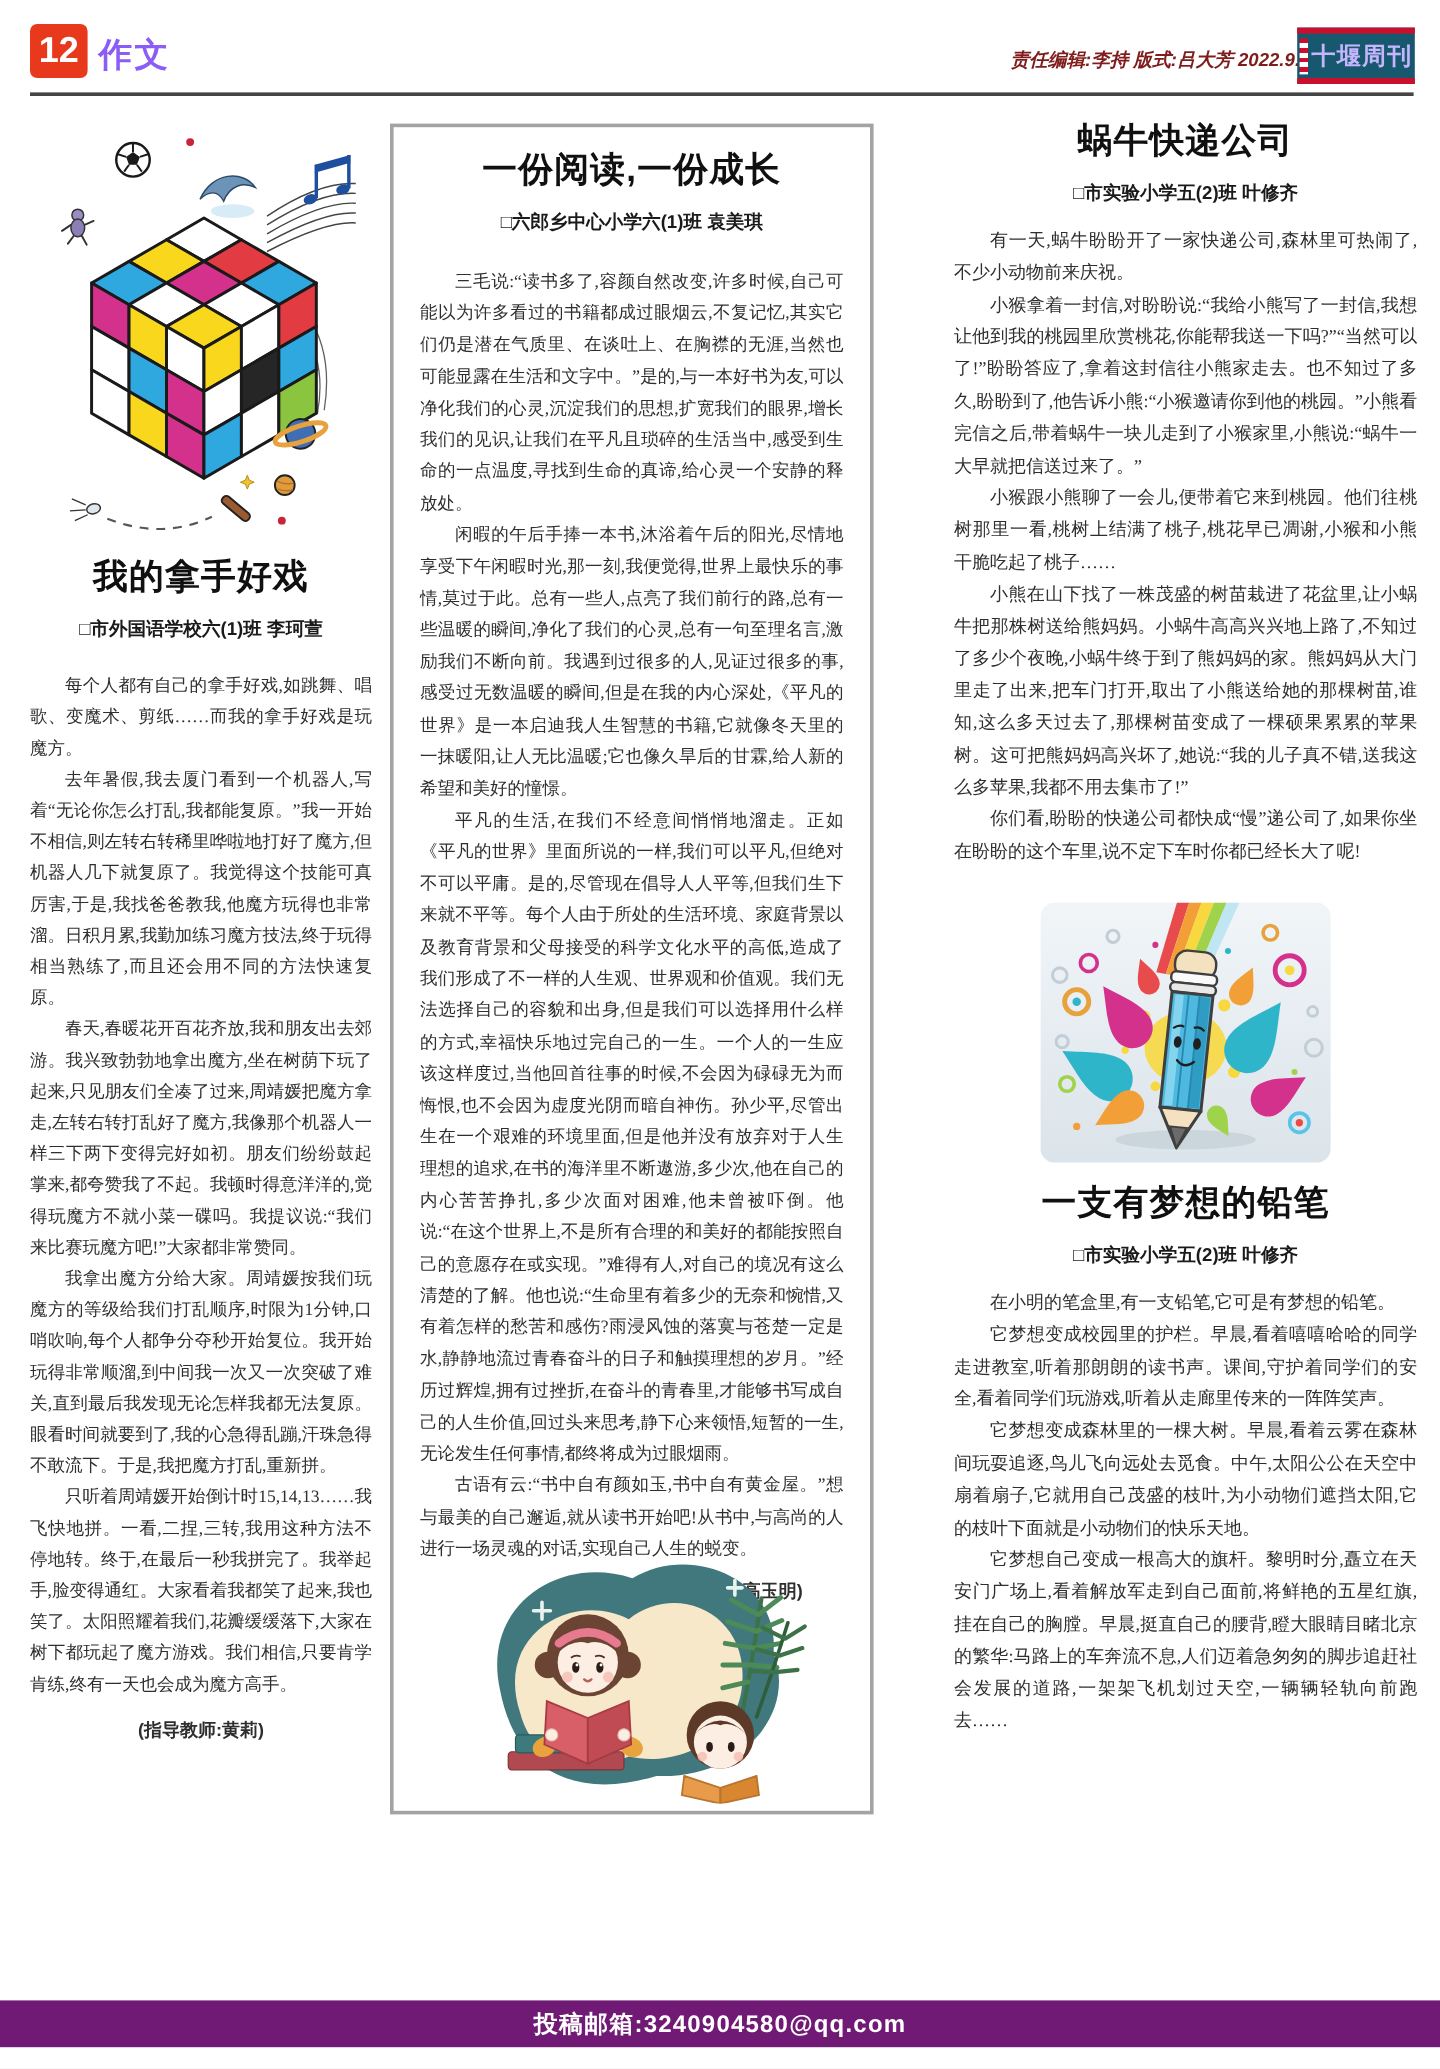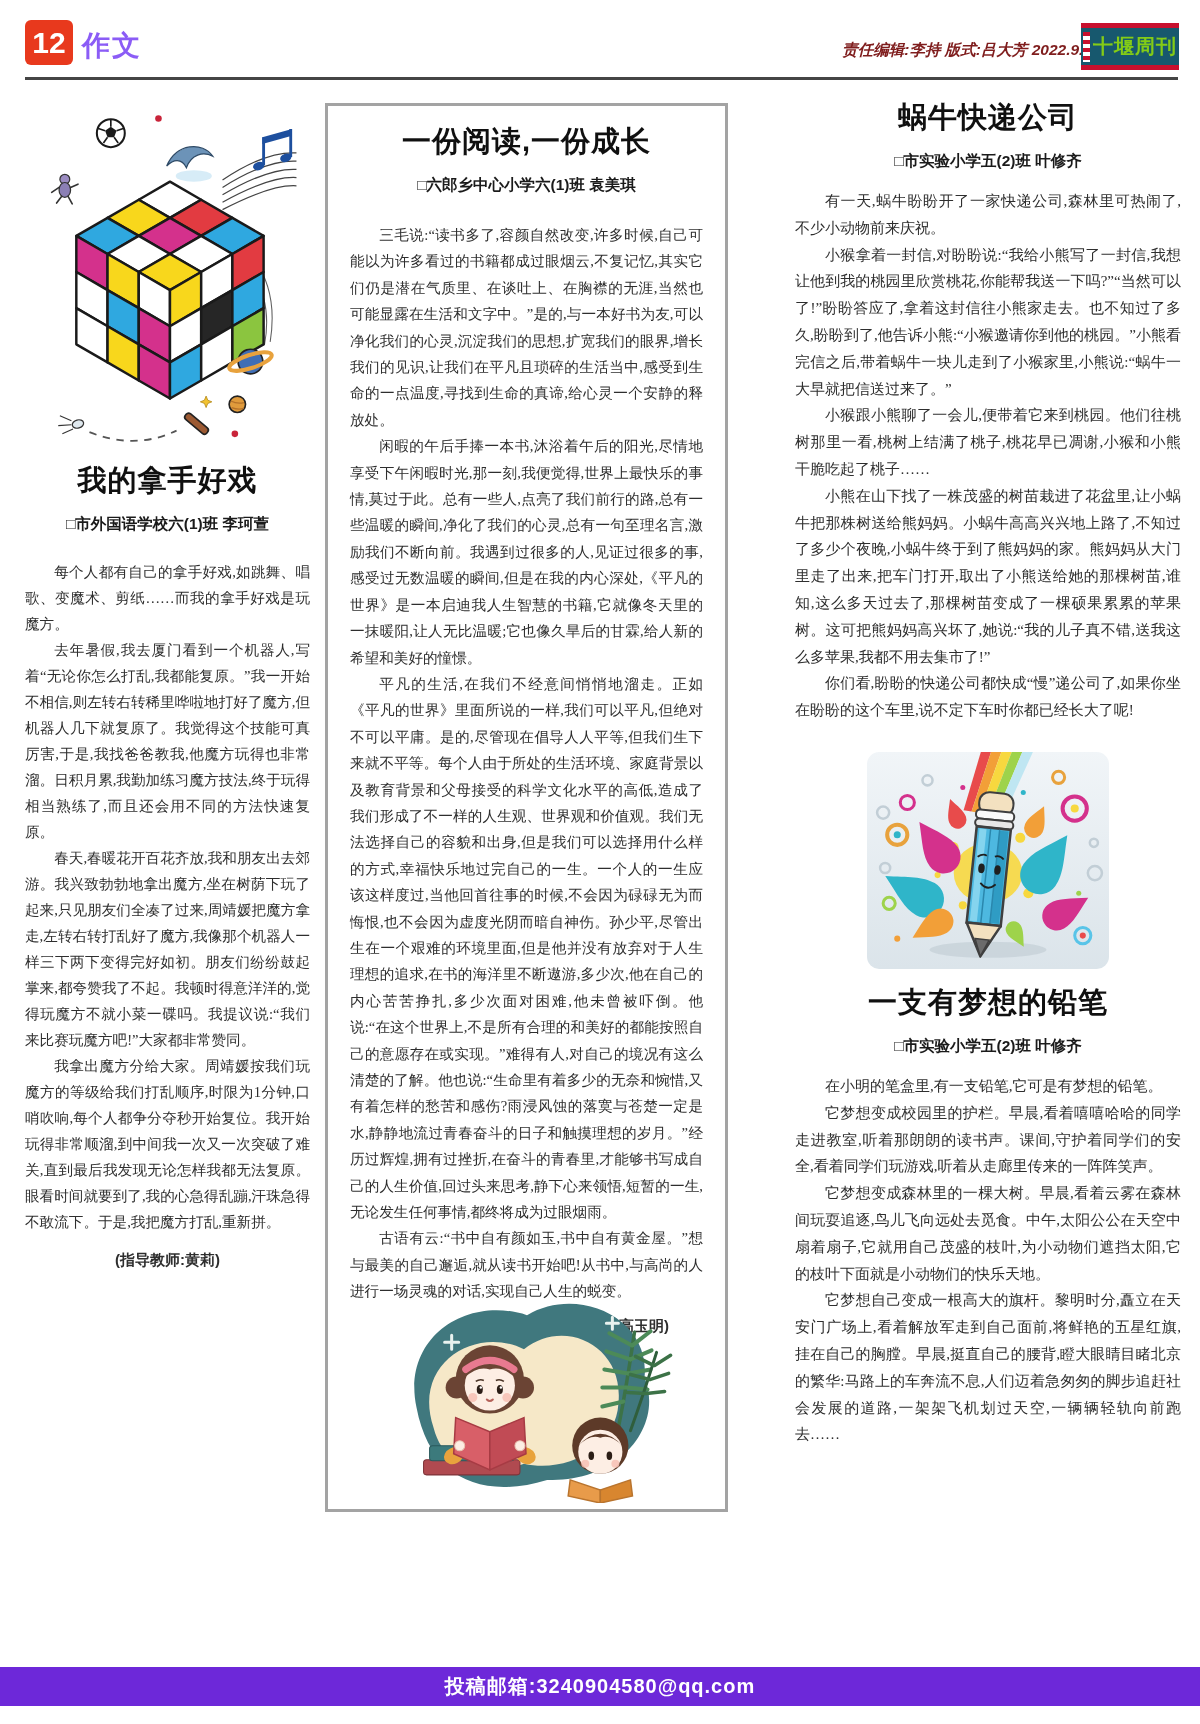--- a/index.html
+++ b/index.html
@@ -11,21 +11,21 @@
            font-weight:bold;font-size:30px;display:flex;align-items:center;justify-content:center;}
   .section-title{position:absolute;left:82px;top:27px;font-family:"Liberation Sans","DejaVu Sans",sans-serif;
            font-weight:bold;font-size:28px;color:#8b5cf6;letter-spacing:2px;}
   .editor-info{position:absolute;right:128px;top:40px;font-family:"Liberation Sans","DejaVu Sans",sans-serif;
            font-weight:bold;font-style:italic;font-size:15.5px;color:#7f1d1d;}
   .masthead{position:absolute;left:1081px;top:23px;width:98px;height:47px;box-sizing:border-box;
            border-top:5px solid #c8102e;border-bottom:5px solid #c8102e;background:#17586e;
            display:flex;align-items:center;}
   .masthead-strip{width:7px;height:30px;margin:0 3px 0 2px;
            background:repeating-linear-gradient(to bottom,#c8102e 0 4px,#ffffff 4px 8px);}
-  .masthead-text{color:#84cc16;font-family:"Liberation Sans","DejaVu Sans",sans-serif;font-weight:bold;
+  .masthead-text{color:#c4b5fd;font-family:"Liberation Sans","DejaVu Sans",sans-serif;font-weight:bold;
            font-size:20px;letter-spacing:1px;white-space:nowrap;}
   .header-rule{position:absolute;left:25px;top:77px;width:1153px;height:3px;background:#454545;}
   
   .col-left{position:absolute;left:25px;top:96px;width:285px;}
   .col-mid{position:absolute;left:325px;top:103px;width:403px;height:1409px;box-sizing:border-box;
            border:3px solid #a3a3a3;padding:16px 22px 0;overflow:hidden;background:#fff;}
   .col-right{position:absolute;left:795px;top:98px;width:386px;}
   .art-title{font-family:"Liberation Sans","DejaVu Sans",sans-serif;font-weight:bold;color:#101010;
            text-align:center;font-size:29px;letter-spacing:1px;margin:0;}
   .byline{font-family:"Liberation Sans","DejaVu Sans",sans-serif;font-weight:bold;color:#1a1a1a;
@@ -35,21 +35,21 @@
   .col-mid  .body-text{margin-top:26px;font-size:14.6px;line-height:26.4px;}
   .col-right .body-text{margin-top:16px;font-size:15px;line-height:26.8px;}
   .teacher{font-family:"Liberation Sans","DejaVu Sans",sans-serif;font-weight:bold;font-size:15px;}
   .teacher.center{text-align:center;margin-top:16px;}
   .teacher.right{text-align:right;padding-right:34px;margin-top:12px;}
   .cube-illustration{display:block;margin:6px auto 14px;}
   .mid-illustration{position:absolute;bottom:6px;left:50%;transform:translateX(-50%);}
   .pencil-illustration{display:block;margin:28px auto 12px;}
   .col-right .art-title.second{margin-top:14px;}
   
-  .footer-bar{position:absolute;left:0;top:1667px;width:1200px;height:39px;background:#6d28d9;
+  .footer-bar{position:absolute;left:0;top:1667px;width:1200px;height:39px;background:#701a75;
            color:#fff;font-family:"Liberation Sans","DejaVu Sans",sans-serif;font-weight:bold;
            font-size:20px;display:flex;align-items:center;justify-content:center;letter-spacing:1px;}
 </style>
 </head>
 <body>
 
 <div class="page">
 
   <div class="page-no">12</div>
   <div class="section-title">作文</div>
@@ -146,20 +146,21 @@
       <path d="M66,402 Q122,424 172,400" stroke="#555" stroke-width="2.2" stroke-dasharray="9 8" fill="none"></path>
       <circle cx="243" cy="404" r="4" fill="#c9243a"></circle>
     </svg>
     <h2 class="art-title">我的拿手好戏</h2>
     <div class="byline">□市外国语学校六(1)班  李珂萱</div>
     <div class="body-text">
         <p>每个人都有自己的拿手好戏,如跳舞、唱歌、变魔术、剪纸……而我的拿手好戏是玩魔方。</p>
         <p>去年暑假,我去厦门看到一个机器人,写着“无论你怎么打乱,我都能复原。”我一开始不相信,则左转右转稀里哗啦地打好了魔方,但机器人几下就复原了。我觉得这个技能可真厉害,于是,我找爸爸教我,他魔方玩得也非常溜。日积月累,我勤加练习魔方技法,终于玩得相当熟练了,而且还会用不同的方法快速复原。</p>
         <p>春天,春暖花开百花齐放,我和朋友出去郊游。我兴致勃勃地拿出魔方,坐在树荫下玩了起来,只见朋友们全凑了过来,周靖媛把魔方拿走,左转右转打乱好了魔方,我像那个机器人一样三下两下变得完好如初。朋友们纷纷鼓起掌来,都夸赞我了不起。我顿时得意洋洋的,觉得玩魔方不就小菜一碟吗。我提议说:“我们来比赛玩魔方吧!”大家都非常赞同。</p>
         <p>我拿出魔方分给大家。周靖媛按我们玩魔方的等级给我们打乱顺序,时限为1分钟,口哨吹响,每个人都争分夺秒开始复位。我开始玩得非常顺溜,到中间我一次又一次突破了难关,直到最后我发现无论怎样我都无法复原。眼看时间就要到了,我的心急得乱蹦,汗珠急得不敢流下。于是,我把魔方打乱,重新拼。</p>
+        <p>只听着周靖媛开始倒计时15,14,13……我飞快地拼。一看,二捏,三转,我用这种方法不停地转。终于,在最后一秒我拼完了。我举起手,脸变得通红。大家看着我都笑了起来,我也笑了。太阳照耀着我们,花瓣缓缓落下,大家在树下都玩起了魔方游戏。我们相信,只要肯学肯练,终有一天也会成为魔方高手。</p>
       </div>
     <div class="teacher center">(指导教师:黄莉)</div>
   </section>
 
   <section class="col-mid">
     <h2 class="art-title">一份阅读,一份成长</h2>
     <div class="byline">□六郎乡中心小学六(1)班  袁美琪</div>
     <div class="body-text">
         <p>三毛说:“读书多了,容颜自然改变,许多时候,自己可能以为许多看过的书籍都成过眼烟云,不复记忆,其实它们仍是潜在气质里、在谈吐上、在胸襟的无涯,当然也可能显露在生活和文字中。”是的,与一本好书为友,可以净化我们的心灵,沉淀我们的思想,扩宽我们的眼界,增长我们的见识,让我们在平凡且琐碎的生活当中,感受到生命的一点温度,寻找到生命的真谛,给心灵一个安静的释放处。</p>
         <p>闲暇的午后手捧一本书,沐浴着午后的阳光,尽情地享受下午闲暇时光,那一刻,我便觉得,世界上最快乐的事情,莫过于此。总有一些人,点亮了我们前行的路,总有一些温暖的瞬间,净化了我们的心灵,总有一句至理名言,激励我们不断向前。我遇到过很多的人,见证过很多的事,感受过无数温暖的瞬间,但是在我的内心深处,《平凡的世界》是一本启迪我人生智慧的书籍,它就像冬天里的一抹暖阳,让人无比温暖;它也像久旱后的甘霖,给人新的希望和美好的憧憬。</p>

